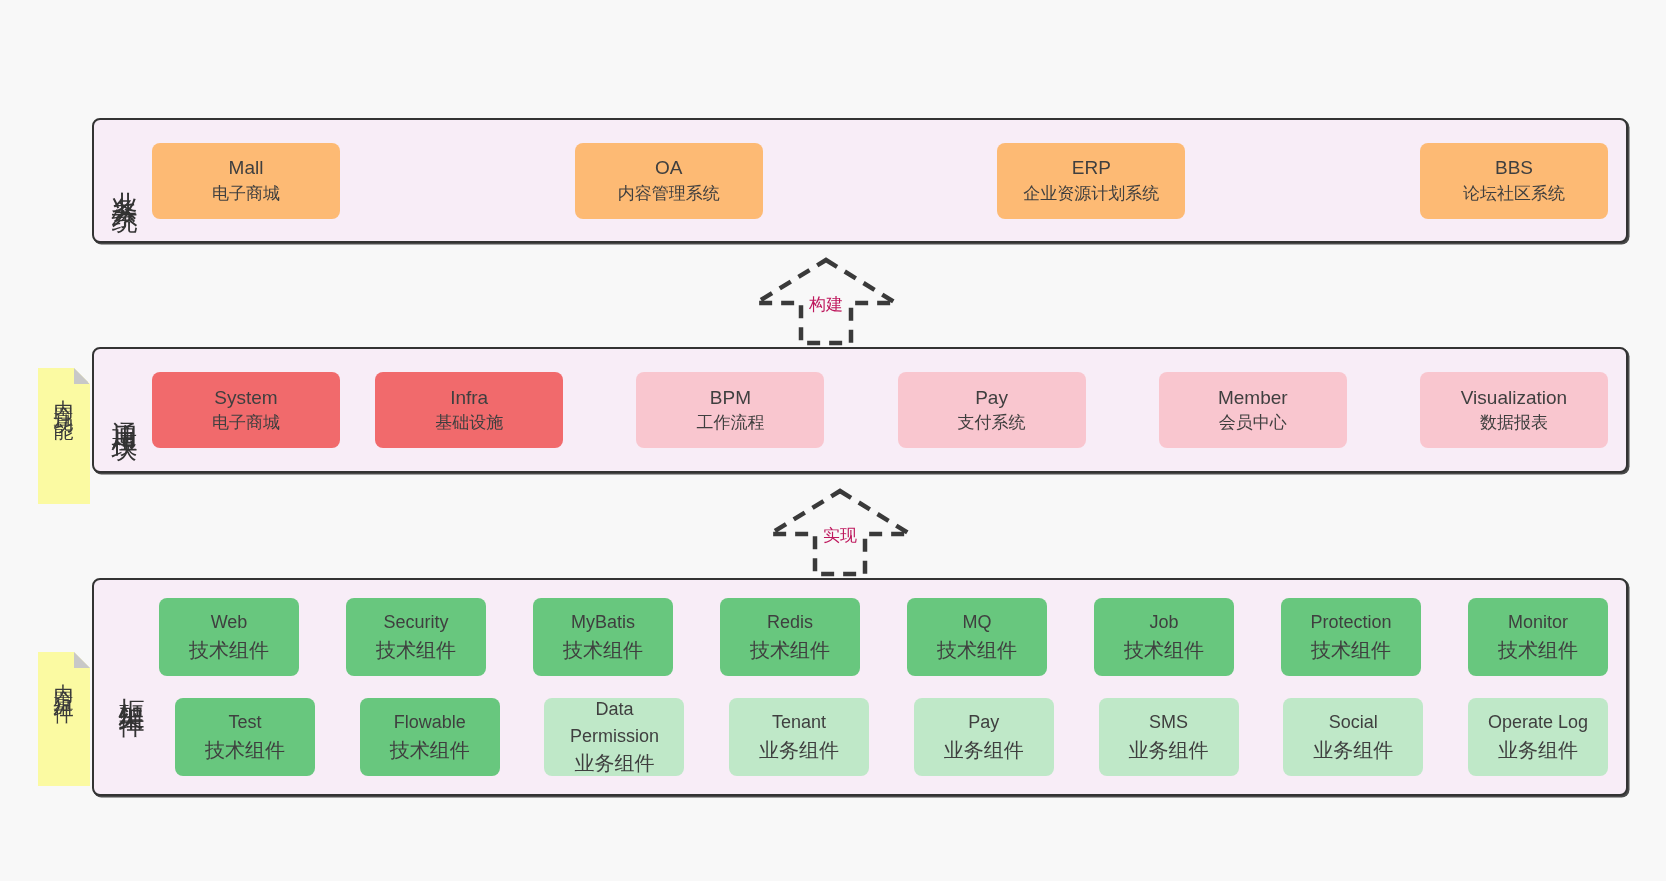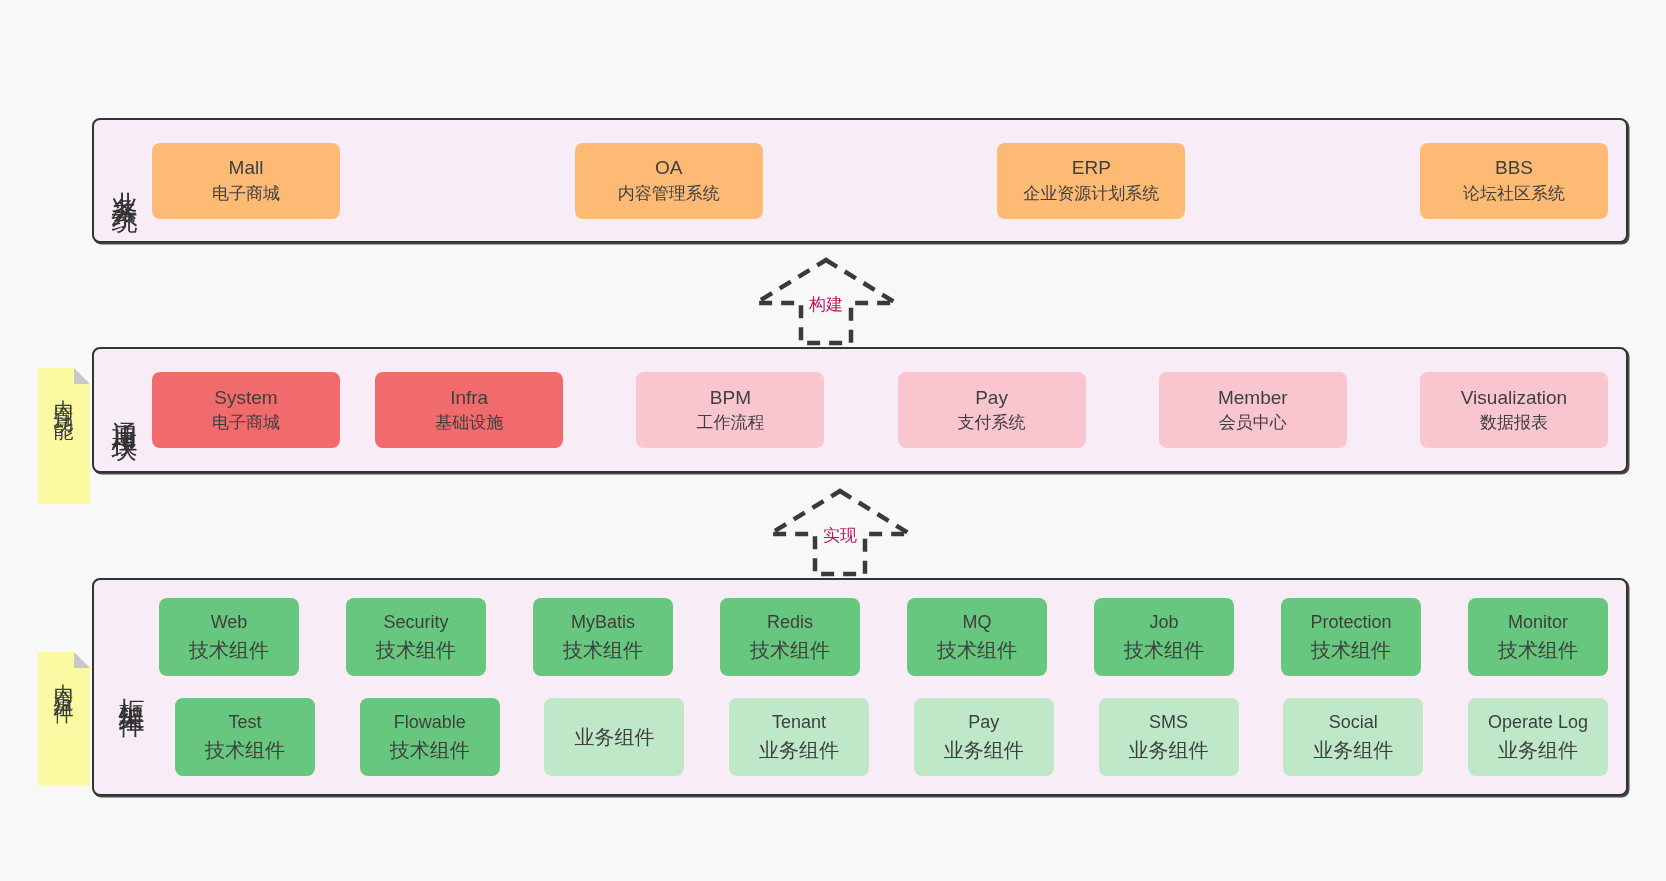--- a/index.html
+++ b/index.html
@@ -185,20 +185,21 @@
     <div class="boxes" style="margin-left:16px">
       <div class="box green w140">
         <span class="t">Test</span>
         <span class="s">技术组件</span>
       </div>
       <div class="box green w140">
         <span class="t">Flowable</span>
         <span class="s">技术组件</span>
       </div>
       <div class="box lightgreen w140">
+        <span class="t">Data Permission</span>
         <span class="s">业务组件</span>
       </div>
       <div class="box lightgreen w140">
         <span class="t">Tenant</span>
         <span class="s">业务组件</span>
       </div>
       <div class="box lightgreen w140">
         <span class="t">Pay</span>
         <span class="s">业务组件</span>
       </div>

